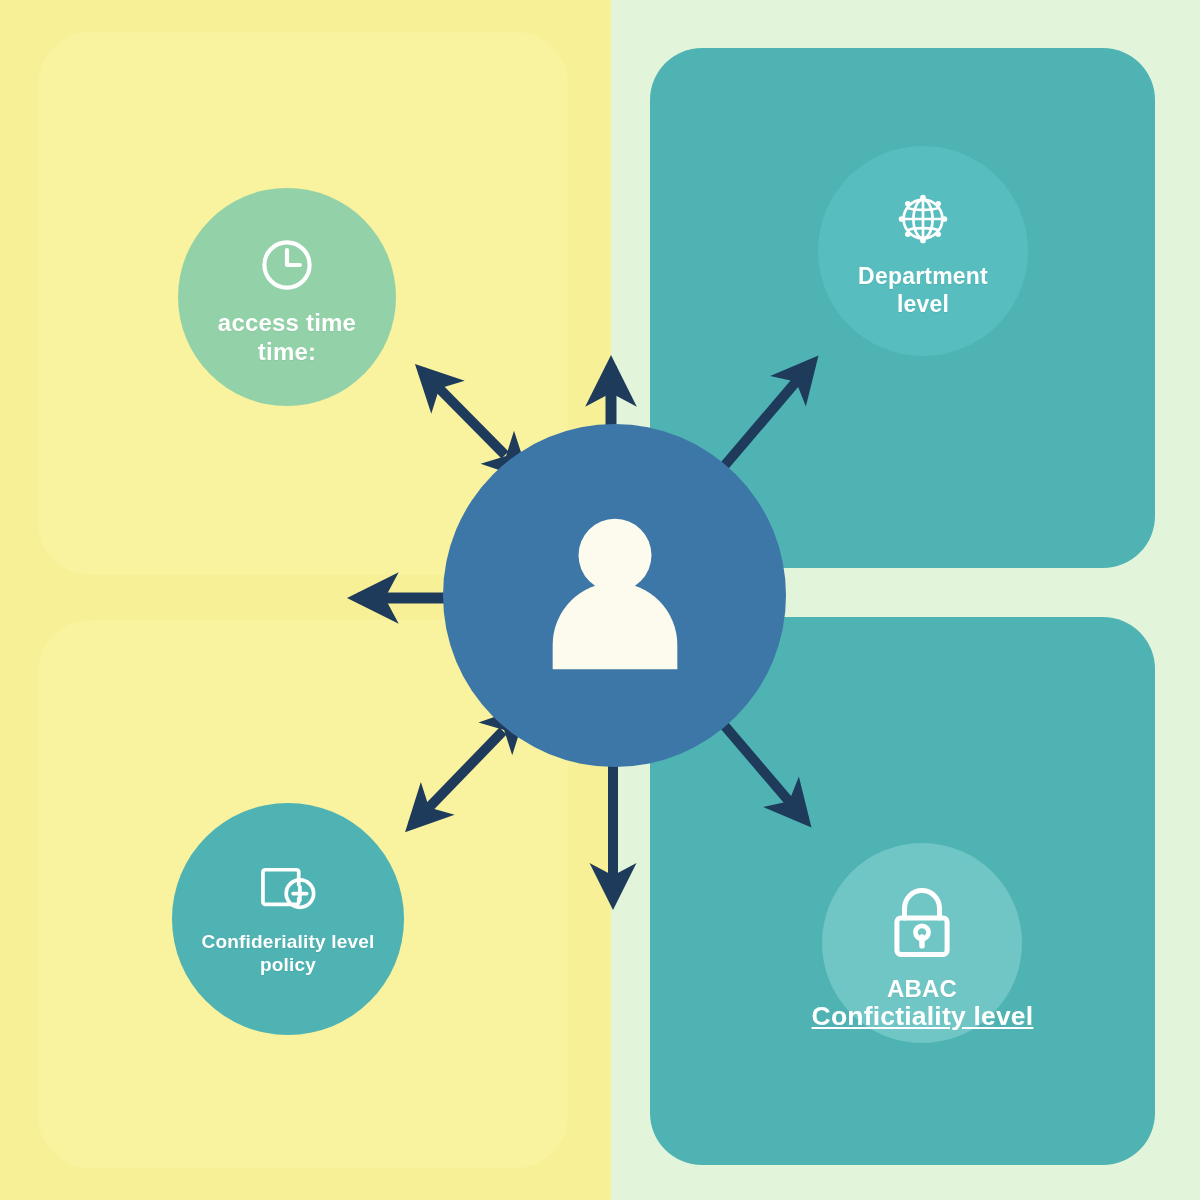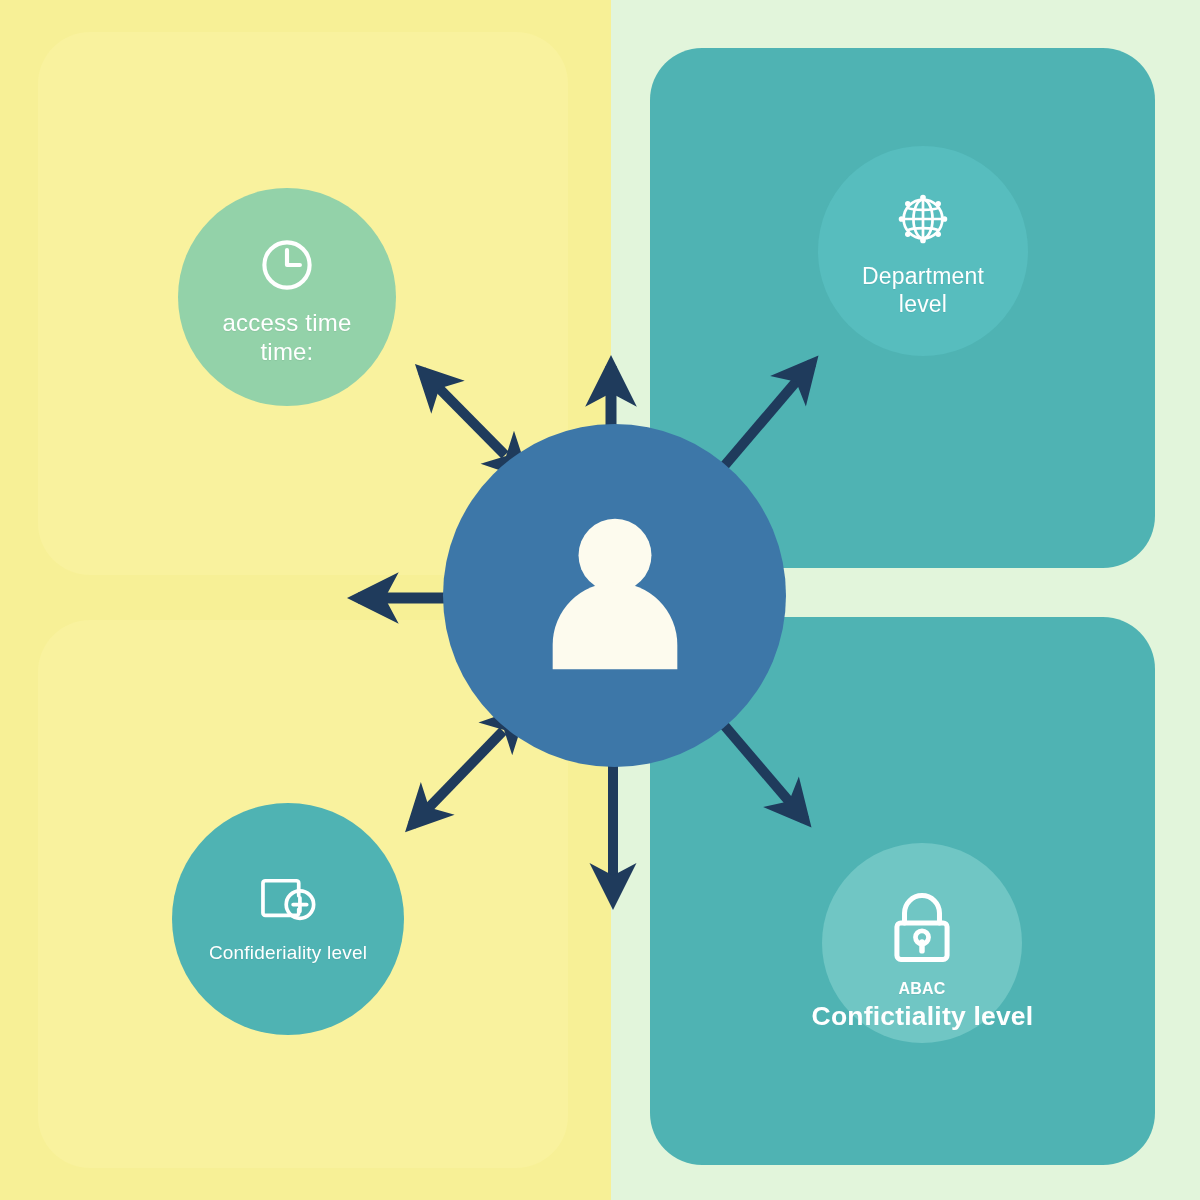--- a/index.html
+++ b/index.html
@@ -78,42 +78,43 @@
     background: #70c6c4;
     padding-top: 4px;
   }
   .node-icon {
     display: block;
     line-height: 0;
     margin-bottom: 12px;
   }
   .node-label {
     font-size: 23px;
-    font-weight: normal;
+    font-weight: bold;
     line-height: 1.22;
     letter-spacing: 0.2px;
     text-shadow: 0 1px 1px rgba(0,0,0,0.06);
   }
   #node-time .node-label { font-size: 24px; }
   #node-confidentiality .node-label { font-size: 19px; }
   #node-abac .node-label {
-    font-size: 16px;
+    font-size: 24px;
     font-weight: bold;
   }
   
   #abac-caption {
     position: absolute;
     left: 790px; top: 1000px;
     width: 265px;
     text-align: center;
     color: #ffffff;
     font-size: 26.5px;
     font-weight: bold;
     line-height: 1.28;
     letter-spacing: 0.2px;
+    text-decoration: underline;
   }
   
   #hub {
     position: absolute;
     left: 443px; top: 424px;
     width: 343px; height: 343px;
     border-radius: 50%;
     background: #3d77a8;
     display: flex;
     align-items: center;
@@ -210,20 +211,21 @@
   <div class="node" id="node-confidentiality">
     <span class="node-icon">
       <svg width="62" height="56" viewBox="0 0 52 46" xmlns="http://www.w3.org/2000/svg">
         <path d="M7 6 h26 a2 2 0 0 1 2 2 v10.5 M35 30 v3 a2 2 0 0 1 -2 2 h-26 a2 2 0 0 1 -2 -2 v-25 a2 2 0 0 1 2 -2" fill="none" stroke="#ffffff" stroke-width="3.1" stroke-linecap="round" stroke-linejoin="round"></path>
         <circle cx="36" cy="26" r="11.5" fill="none" stroke="#ffffff" stroke-width="3.1"></circle>
         <path d="M36 20.3 v11.4 M30.3 26 h11.4" fill="none" stroke="#ffffff" stroke-width="3.1" stroke-linecap="round"></path>
       </svg>
     </span>
     <div class="node-label">
       <div>Confideriality level</div>
+      <div>policy</div>
     </div>
   </div>
 
   <div class="node" id="node-abac">
     <span class="node-icon">
       <svg width="70" height="76" viewBox="0 0 46 50" xmlns="http://www.w3.org/2000/svg">
         <path d="M11.5 21 V14.5 a11.5 11.5 0 0 1 23 0 V21" fill="none" stroke="#ffffff" stroke-width="3.3" stroke-linecap="round"></path>
         <rect x="6.5" y="21" width="33" height="24" rx="2.6" fill="none" stroke="#ffffff" stroke-width="3.3"></rect>
         <circle cx="23" cy="30.5" r="4.3" fill="none" stroke="#ffffff" stroke-width="3.1"></circle>
         <path d="M23 33.6 L23 39.4" fill="none" stroke="#ffffff" stroke-width="3.6" stroke-linecap="round"></path>

